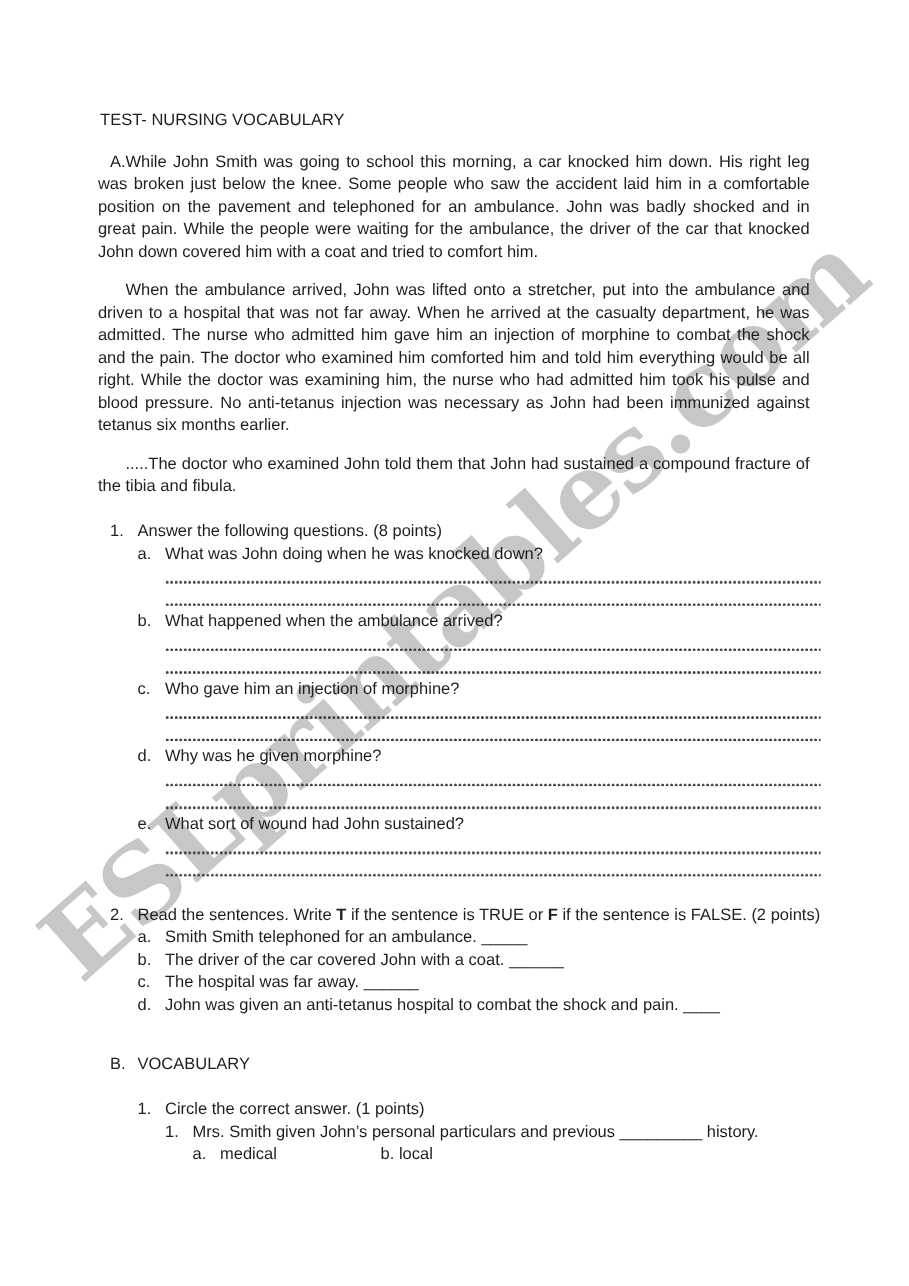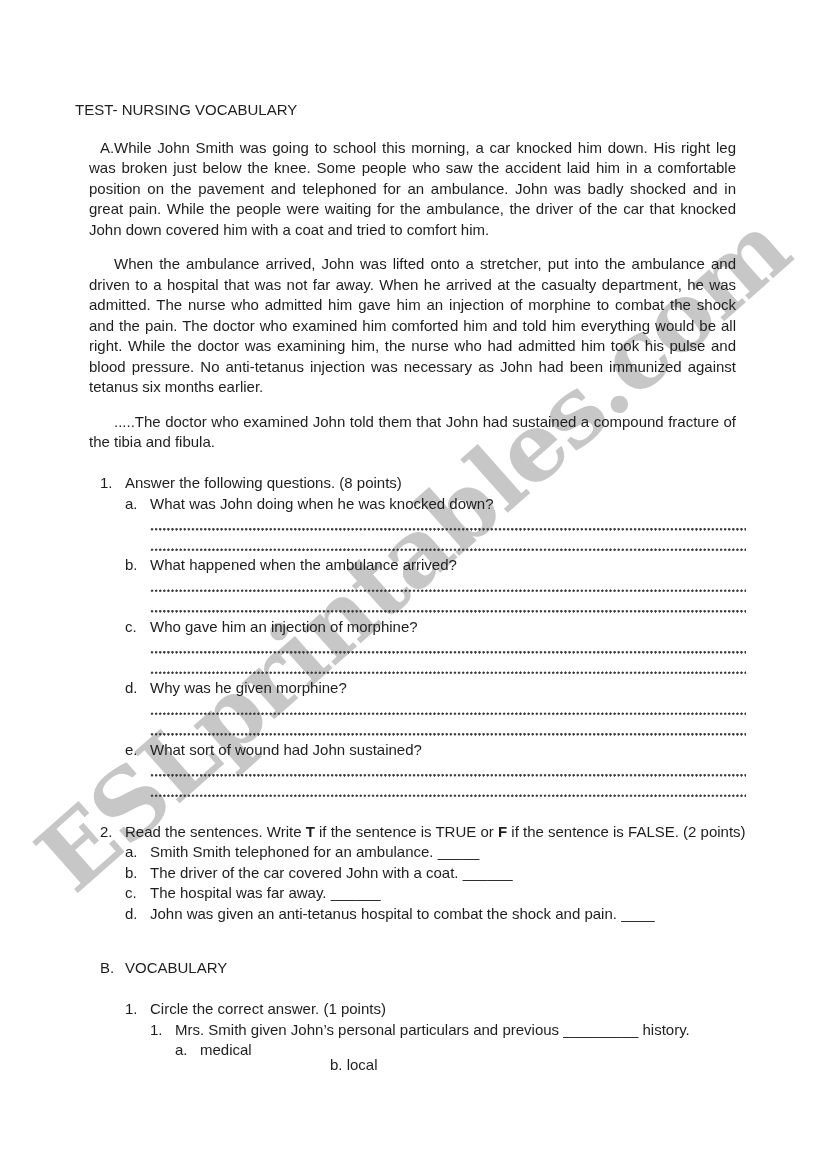--- a/index.html
+++ b/index.html
@@ -29,29 +29,29 @@
     z-index: 0;
     user-select: none;
   }
   .content {
     position: absolute;
     top: 0; left: 0;
     width: 100%;
     padding: 100px 76px 0 75px;
     z-index: 1;
   }
-  .doc-title { margin: 0 0 17px 0; }
+  .doc-title { margin: 0 0 17px 16px; }
   p.body { margin: 14px; text-indent: 25px; text-align: justify; }
   .row { position: relative; margin: 0; }
   .marker { position: absolute; top: 0; }
   .l1 { padding-left: 50px; }  .l1 > .marker { left: 25px; }
   .l2 { padding-left: 75px; }  .l2 > .marker { left: 50px; }
   .l3 { padding-left: 100px; } .l3 > .marker { left: 75px; }
   .l4 { padding-left: 125px; } .l4 > .marker { left: 100px; }
-  .optb { position: absolute; left: 255px; top: 0; white-space: nowrap; margin-top: 15px; }
+  .optb { position: absolute; left: 271px; top: 0; white-space: nowrap; }
   .heading-row { margin-bottom: 4px; }
   .mt1 { margin-top: 20.5px; }
   .mtb { margin-top: 34px; }
   .bold { font-weight: bold; }
   .dotline {
     height: 20.5px;
     margin-left: 75px;
     width: 596px;
     background-image: radial-gradient(circle at 2px 15px, #3c3c3c 1.05px, rgba(0,0,0,0) 1.4px);
     background-size: 4.1px 20.5px;

